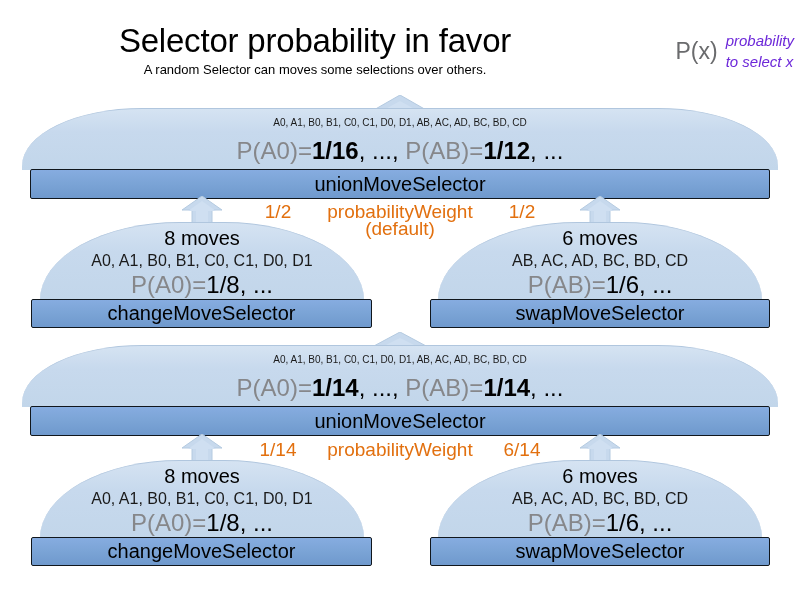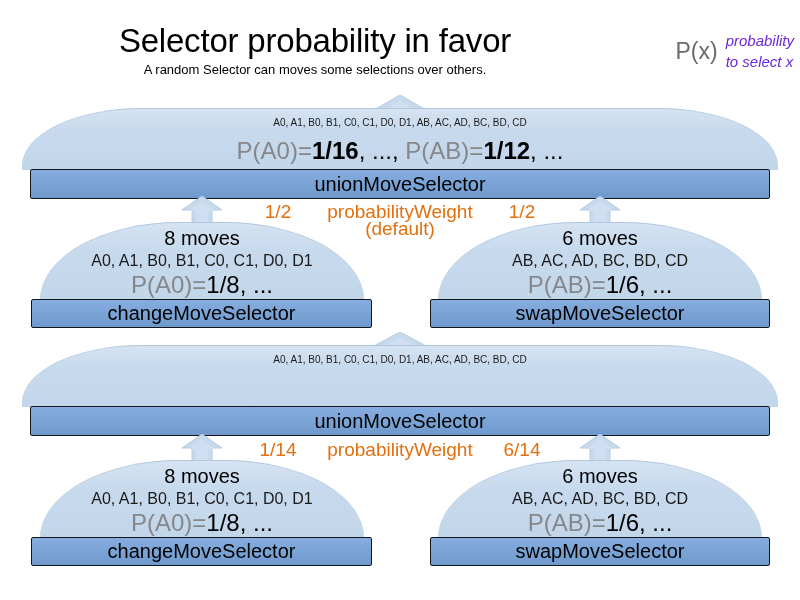--- a/index.html
+++ b/index.html
@@ -189,20 +189,23 @@
 
   <div class="arrow" style="left:370px; top:332px;">
     <svg width="60" height="28" viewBox="0 0 60 28">
       <path d="M30 0 L58 15 L44 15 L44 28 L16 28 L16 15 L2 15 Z" fill="#c7d9ed" stroke="#b4cae0" stroke-width="1"></path>
       <path d="M30 6 L50 16 L38 16 L38 28 L22 28 L22 16 L10 16 Z" fill="#cfdff1"></path>
     </svg>
   </div>
 
   <div class="dome wide" style="left:22px; top:345px; width:756px; height:62px;">
     <div class="row moves-list big" style="top:8px;">A0, A1, B0, B1, C0, C1, D0, D1, AB, AC, AD, BC, BD, CD</div>
+    <div class="row prob" style="top:28px;">
+      <span class="pfx">P(A0)=</span><b>1/14</b><span>, ..., </span><span class="pfx">P(AB)=</span><b>1/14</b><span>, ...</span>
+    </div>
   </div>
 
   <div class="bar" style="left:30px; top:406px; width:740px; height:30px;">unionMoveSelector</div>
 
   <div class="weight" style="left:248px; top:441px; width:60px;">1/14</div>
   <div class="weight" style="left:320px; top:441px; width:160px;">probabilityWeight</div>
   <div class="weight" style="left:492px; top:441px; width:60px;text-align:center;">6/14</div>
 
   <div class="arrow" style="left:180px; top:434px;">
     <svg width="44" height="28" viewBox="0 0 44 28">

